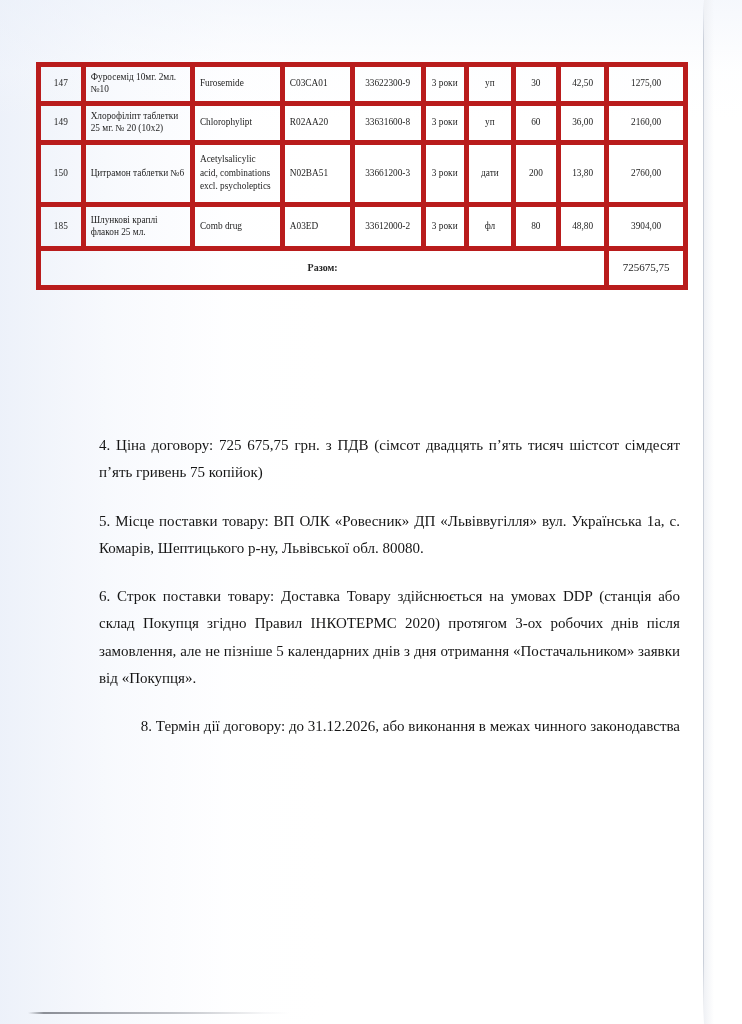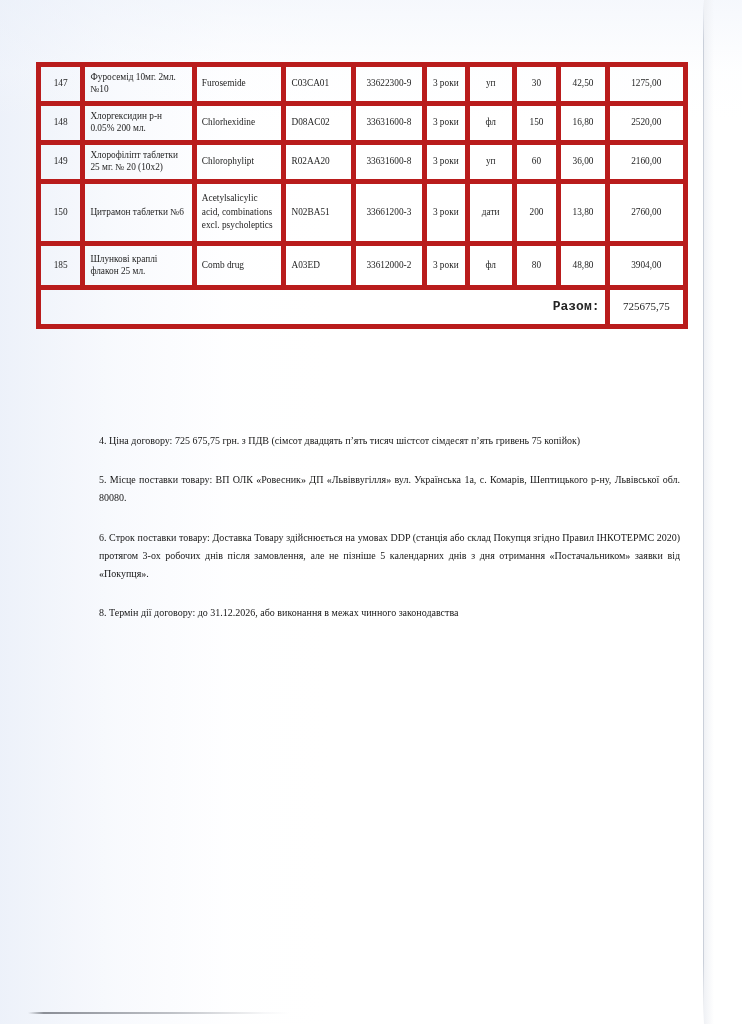--- a/index.html
+++ b/index.html
@@ -94,49 +94,48 @@
   .c-atc     { width: 68px;  text-align: left;   padding-left: 7px; }
   .c-dk      { width: 68px;  text-align: center;   padding-left: 7px; }
   .c-term    { width: 36px;  text-align: center; }
   .c-unit    { width: 43px;  text-align: center; }
   .c-qty     { width: 43px;  text-align: center; }
   .c-price   { width: 43px;  text-align: center; }
   .c-sum     { width: 77px;  text-align: center; margin-top: 26px; }
 
   .row-tall td { height: 28px; }
   .total-label {
-    text-align: right;
+    text-align: center;
     font-weight: bold;
-    font-size: 13px;
+    font-size: 10px;
     padding-right: 9px;
     height: 28px;
-    font-family: Liberation Mono, monospace;
   }
   .total-value {
     text-align: center;
     font-size: 11px;
     height: 28px;
   }
 
   
   #body-text {
     position: absolute;
     left: 99px;
     top: 432px;
     width: 581px;
   }
   .para {
-    font-size: 10px;
+    font-size: 15px;
     line-height: 1.82;
     text-align: justify;
     text-justify: inter-word;
     margin: 0 0 21px 0;
     color: #161616;
   }
-  .para.last { text-align: left; }
+  .para.last { text-align: right; }
 </style>
 </head>
 <body>
 
 <div id="scan-tint-left"></div>
 <div id="scan-tint-top"></div>
 <div id="page-edge-right-shadow"></div>
 <div id="page-edge-right"></div>
 <div id="footer-rule"></div>
 
@@ -149,32 +148,20 @@
       <td class="c-intl">Furosemide</td>
       <td class="c-atc">C03CA01</td>
       <td class="c-dk">33622300-9</td>
       <td class="c-term">3 роки</td>
       <td class="c-unit">уп</td>
       <td class="c-qty">30</td>
       <td class="c-price">42,50</td>
       <td class="c-sum">1275,00</td>
     </tr>
 
-    <tr class="row-tall">
-      <td class="c-no">148</td>
-      <td class="c-name">Хлоргексидин р-н 0.05% 200 мл.</td>
-      <td class="c-intl">Chlorhexidine</td>
-      <td class="c-atc">D08AC02</td>
-      <td class="c-dk">33631600-8</td>
-      <td class="c-term">3 роки</td>
-      <td class="c-unit">фл</td>
-      <td class="c-qty">150</td>
-      <td class="c-price">16,80</td>
-      <td class="c-sum">2520,00</td>
-    </tr>
 
     <tr class="row-tall">
       <td class="c-no">149</td>
       <td class="c-name">Хлорофіліпт таблетки 25 мг. № 20 (10х2)</td>
       <td class="c-intl">Chlorophylipt</td>
       <td class="c-atc">R02AA20</td>
       <td class="c-dk">33631600-8</td>
       <td class="c-term">3 роки</td>
       <td class="c-unit">уп</td>
       <td class="c-qty">60</td>

